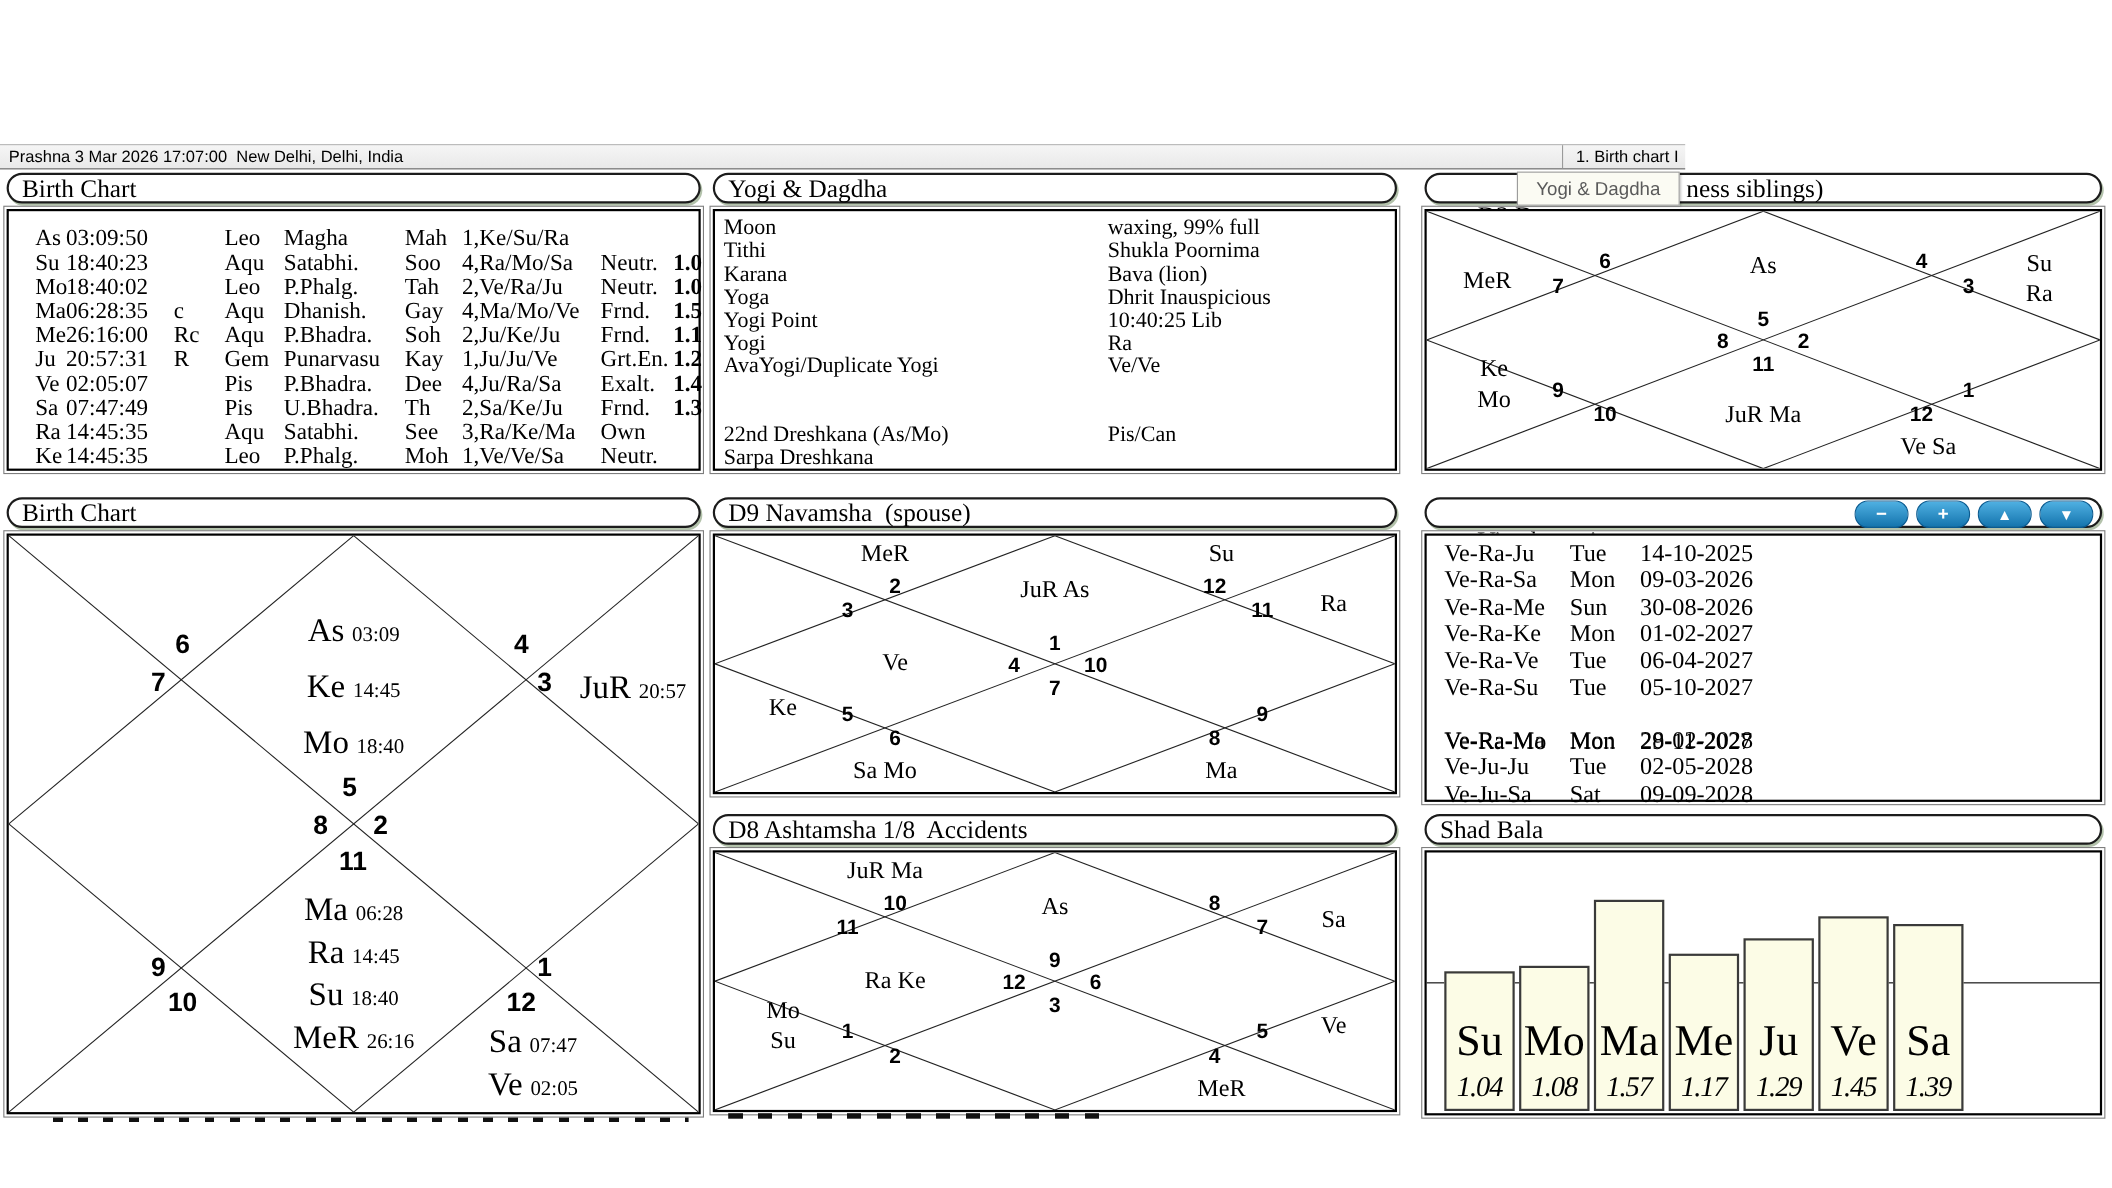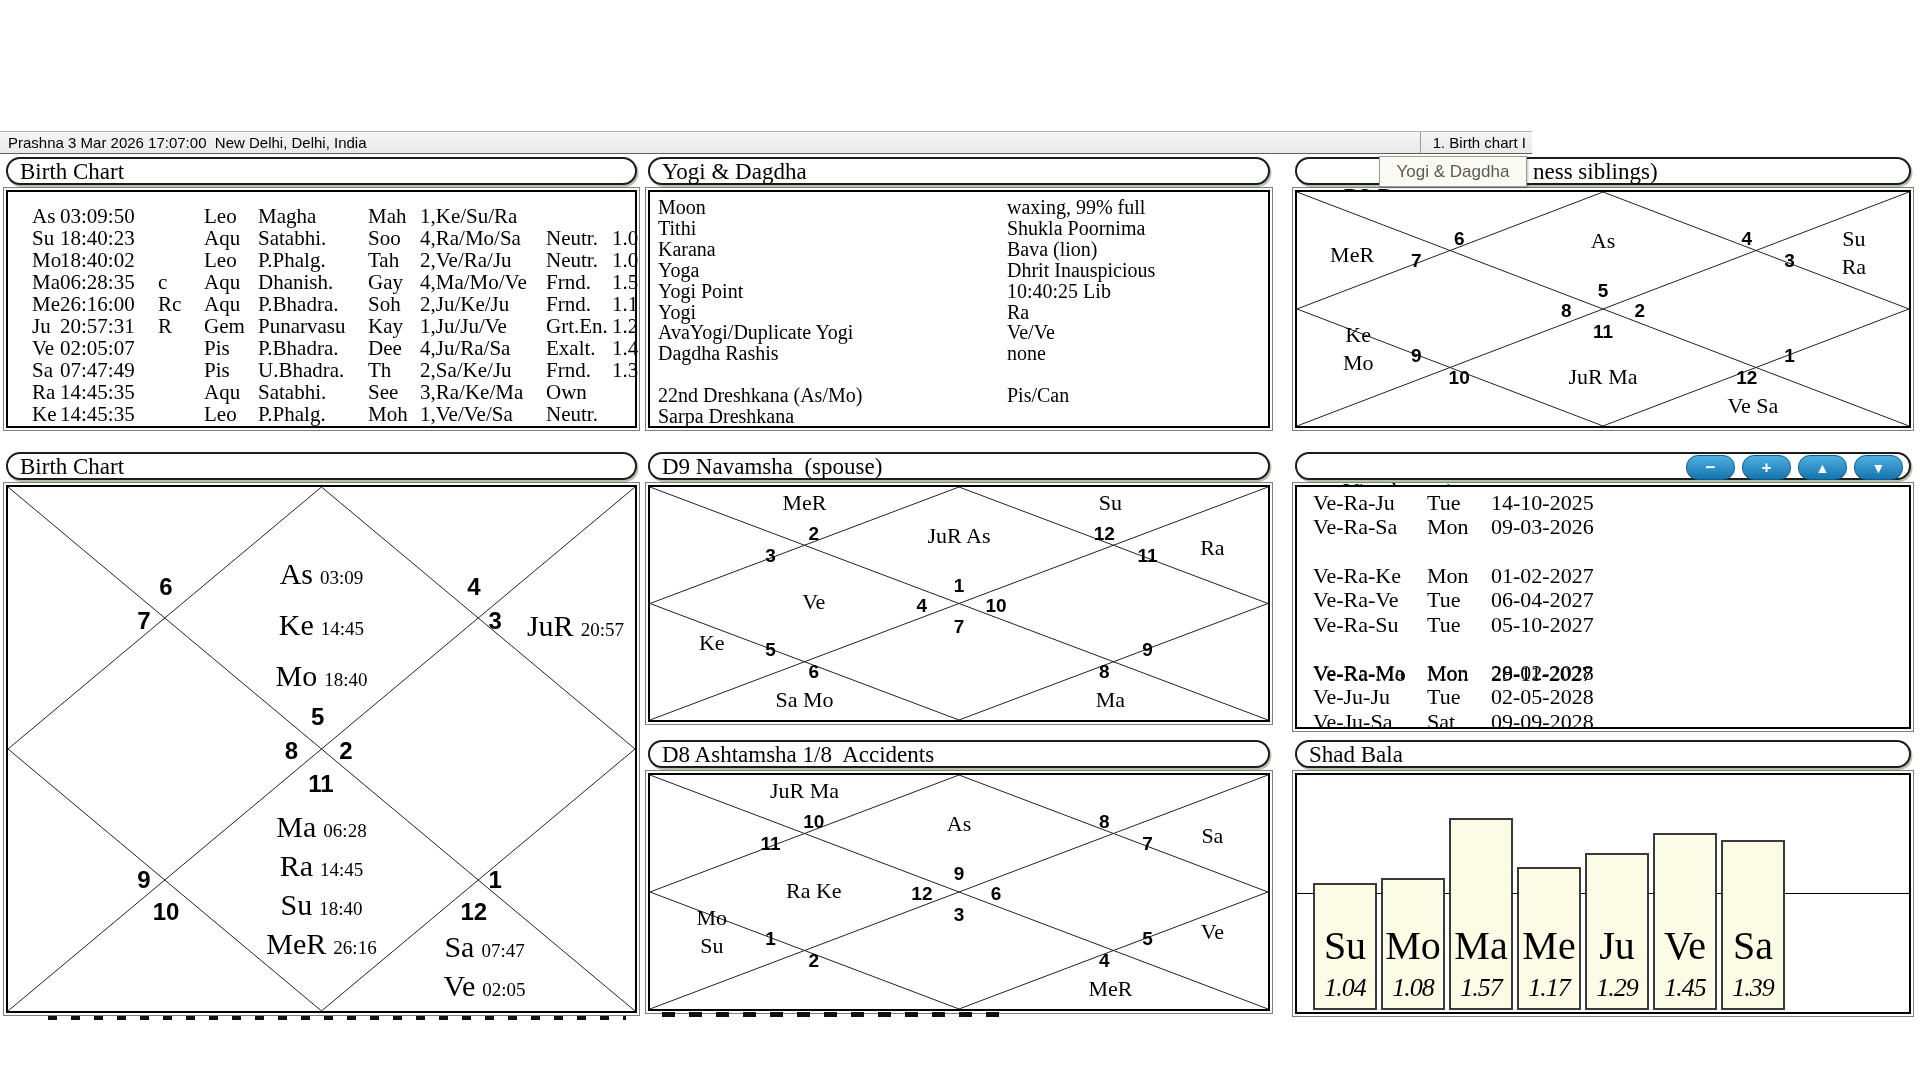--- a/index.html
+++ b/index.html
@@ -16,21 +16,21 @@
   .panel{position:absolute;}
   .tab{position:absolute;left:0;top:0;height:28px;width:100%;box-sizing:border-box;
     border:2px solid #1c1c1c;border-radius:15px;background:#fff;
     box-shadow:1.5px 2px 0 #b3c2ab;font-size:23px;line-height:25px;padding-left:12px;white-space:pre;}
   .box{position:absolute;left:0;top:33px;width:100%;box-sizing:border-box;background:#fff;
     border:2px solid #000;outline:1px solid #7e7e7e;outline-offset:2px;}
   
   .trow{position:absolute;left:0;width:100%;height:22px;font-size:21px;line-height:22px;}
   .trow span{position:absolute;white-space:nowrap;}
   .c-p{left:24px;} .c-deg{left:52px;} .c-flag{left:150px;} .c-sign{left:196px;} .c-nak{left:250px;}
-  .c-code{left:360px;} .c-pada{left:412px;} .c-dig{left:538px;} .c-val{left:604px;}
+  .c-code{left:360px;} .c-pada{left:412px;} .c-dig{left:538px;} .c-val{left:604px;font-weight:bold;}
   
   .yrow{position:absolute;left:0;width:100%;height:21px;font-size:20px;line-height:21px;}
   .yrow span{position:absolute;white-space:nowrap;}
   .y-l{left:8px;} .y-v{left:357px;}
   
   .vrow{position:absolute;left:0;width:100%;height:24px;font-size:22px;line-height:24px;}
   .vrow span{position:absolute;white-space:nowrap;}
   .v-d{left:16px;} .v-day{left:130px;} .v-date{left:194px;}
   .vbtns{position:absolute;right:6px;top:1px;display:flex;gap:7px;}
   .vbtn{width:47px;height:23px;border-radius:12px;border:1px solid #0a5a8f;
@@ -206,24 +206,20 @@
           <span class="y-l">Yogi Point</span>
           <span class="y-v">10:40:25 Lib</span>
         </div>
         <div class="yrow" style="top: 109.5px;">
           <span class="y-l">Yogi</span>
           <span class="y-v">Ra</span>
         </div>
         <div class="yrow" style="top: 130.4px;">
           <span class="y-l">AvaYogi/Duplicate Yogi</span>
           <span class="y-v">Ve/Ve</span>
-        </div>
-        <div class="yrow" style="top: 151.3px;">
-          <span class="y-l">Dagdha Rashis</span>
-          <span class="y-v">none</span>
         </div>
         <div class="yrow" style="top: 193.1px;">
           <span class="y-l">22nd Dreshkana (As/Mo)</span>
           <span class="y-v">Pis/Can</span>
         </div>
         <div class="yrow" style="top: 214px;">
           <span class="y-l">Sarpa Dreshkana</span>
         </div>
       </div>
   </div>
@@ -381,20 +377,25 @@
         <div class="vrow" style="top: 4px;">
           <span class="v-d">Ve-Ra-Ju</span>
           <span class="v-day">Tue</span>
           <span class="v-date">14-10-2025</span>
         </div>
         <div class="vrow" style="top: 28.3px;">
           <span class="v-d">Ve-Ra-Sa</span>
           <span class="v-day">Mon</span>
           <span class="v-date">09-03-2026</span>
         </div>
+        <div class="vrow" style="top: 52.6px;">
+          <span class="v-d">Ve-Ra-Me</span>
+          <span class="v-day">Sun</span>
+          <span class="v-date">30-08-2026</span>
+        </div>
         <div class="vrow" style="top: 76.9px;">
           <span class="v-d">Ve-Ra-Ke</span>
           <span class="v-day">Mon</span>
           <span class="v-date">01-02-2027</span>
         </div>
         <div class="vrow" style="top: 101.2px;">
           <span class="v-d">Ve-Ra-Ve</span>
           <span class="v-day">Tue</span>
           <span class="v-date">06-04-2027</span>
         </div>

